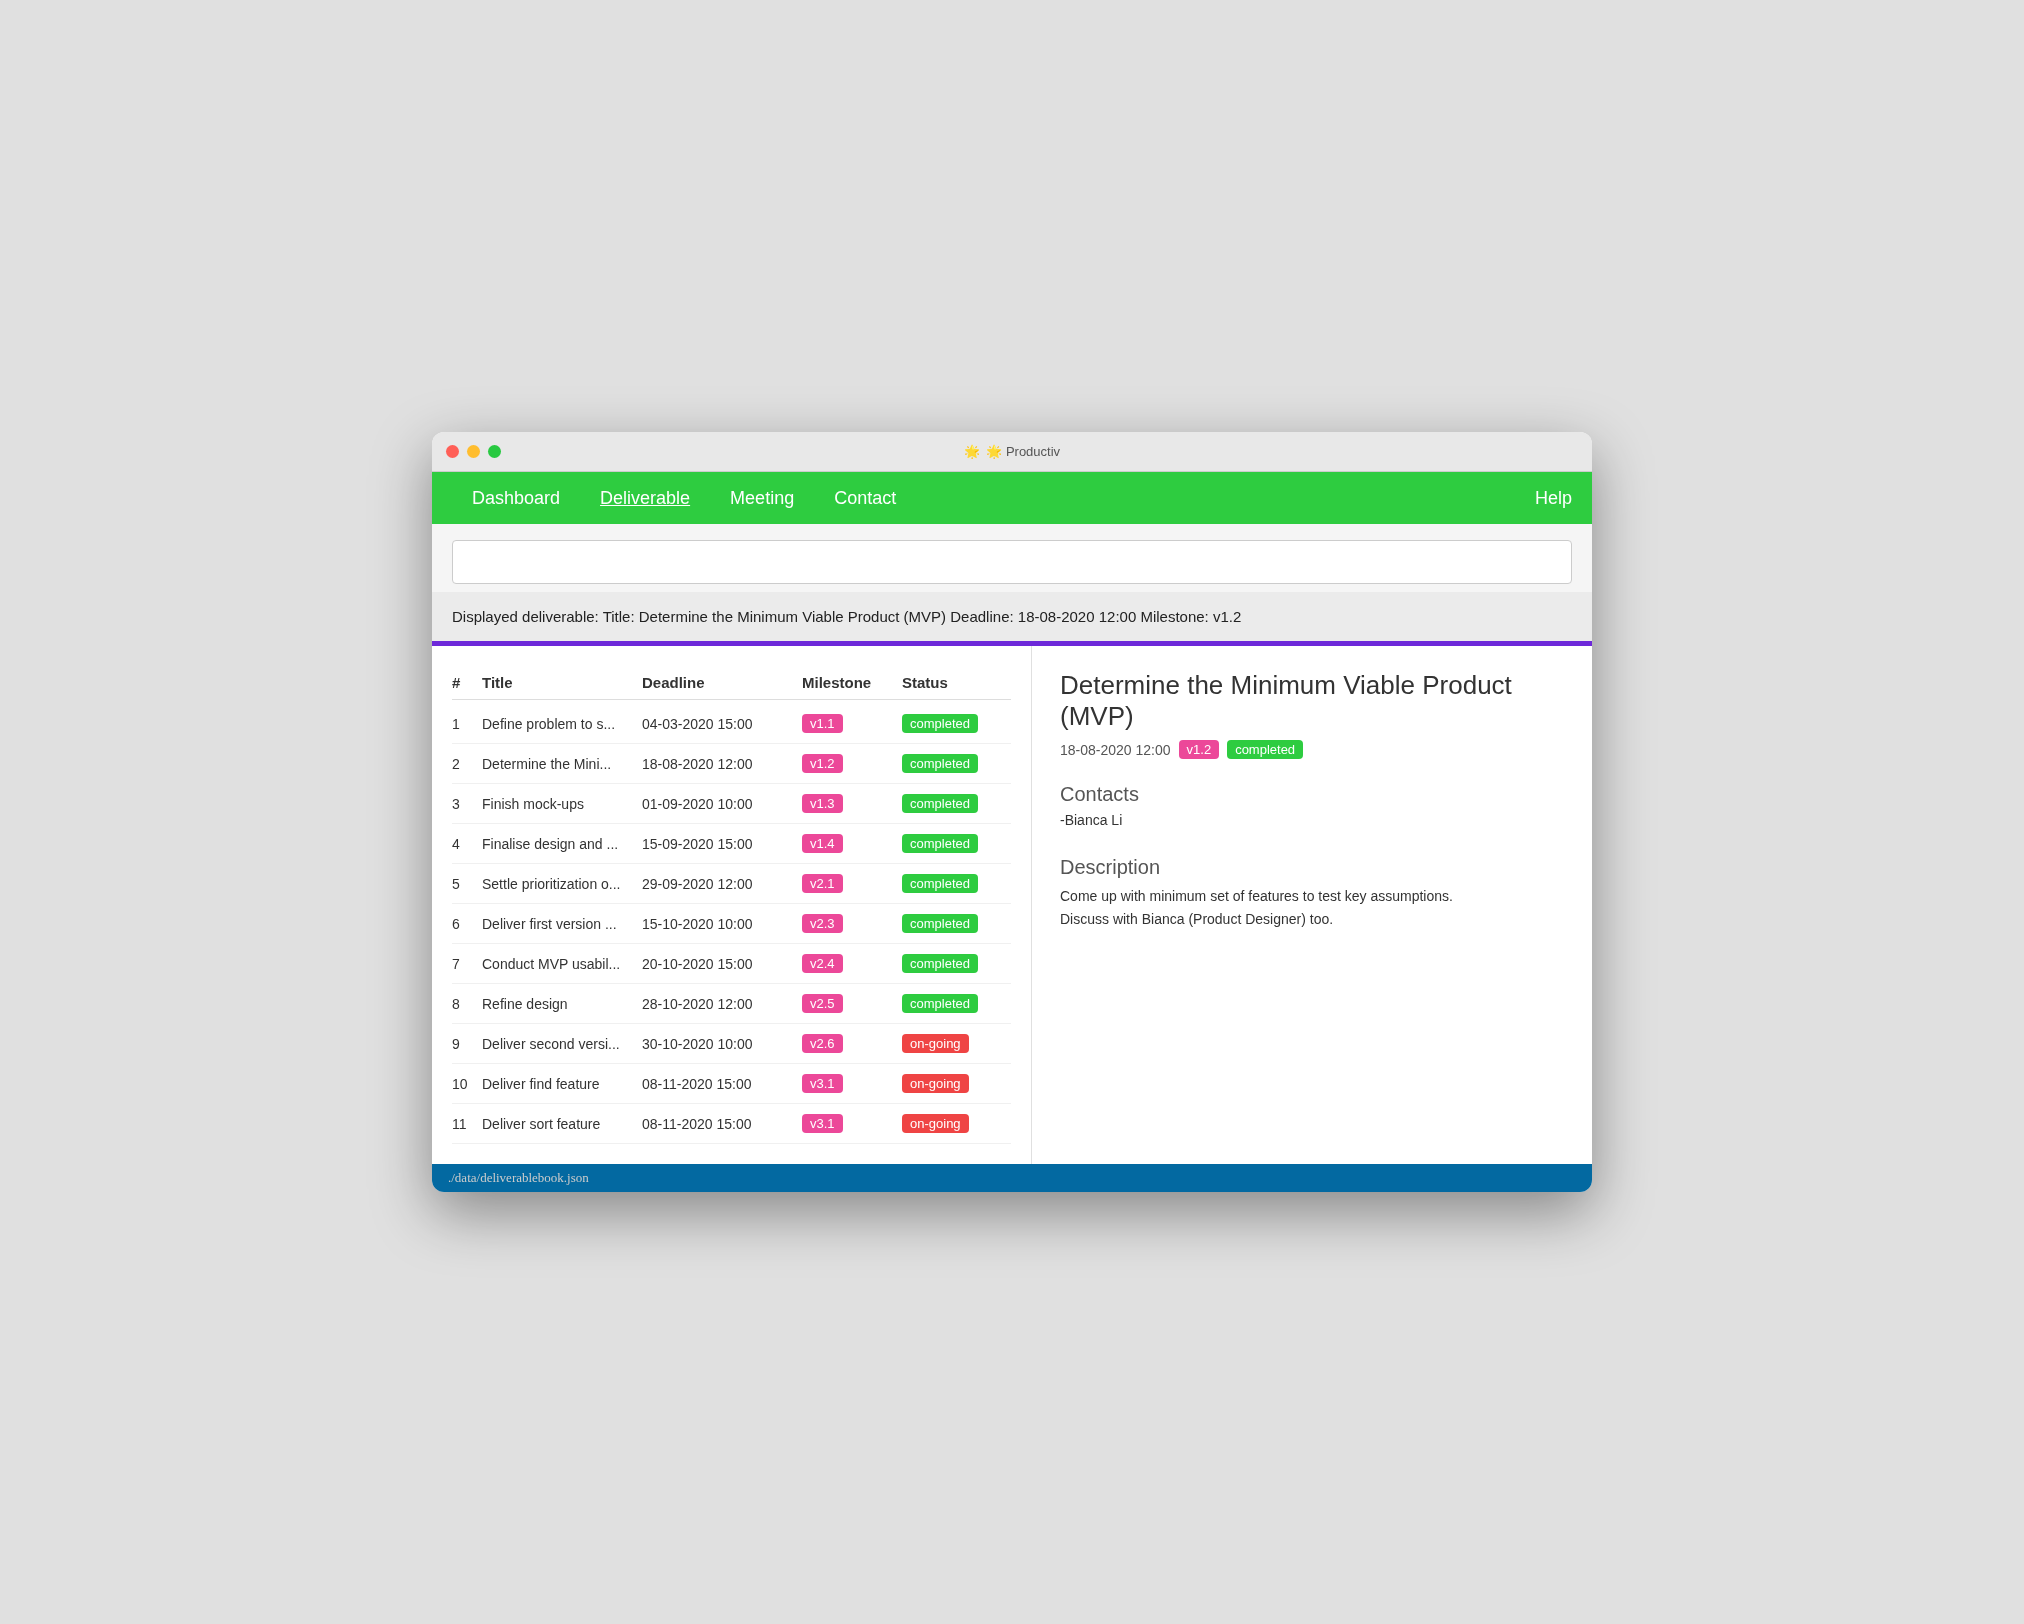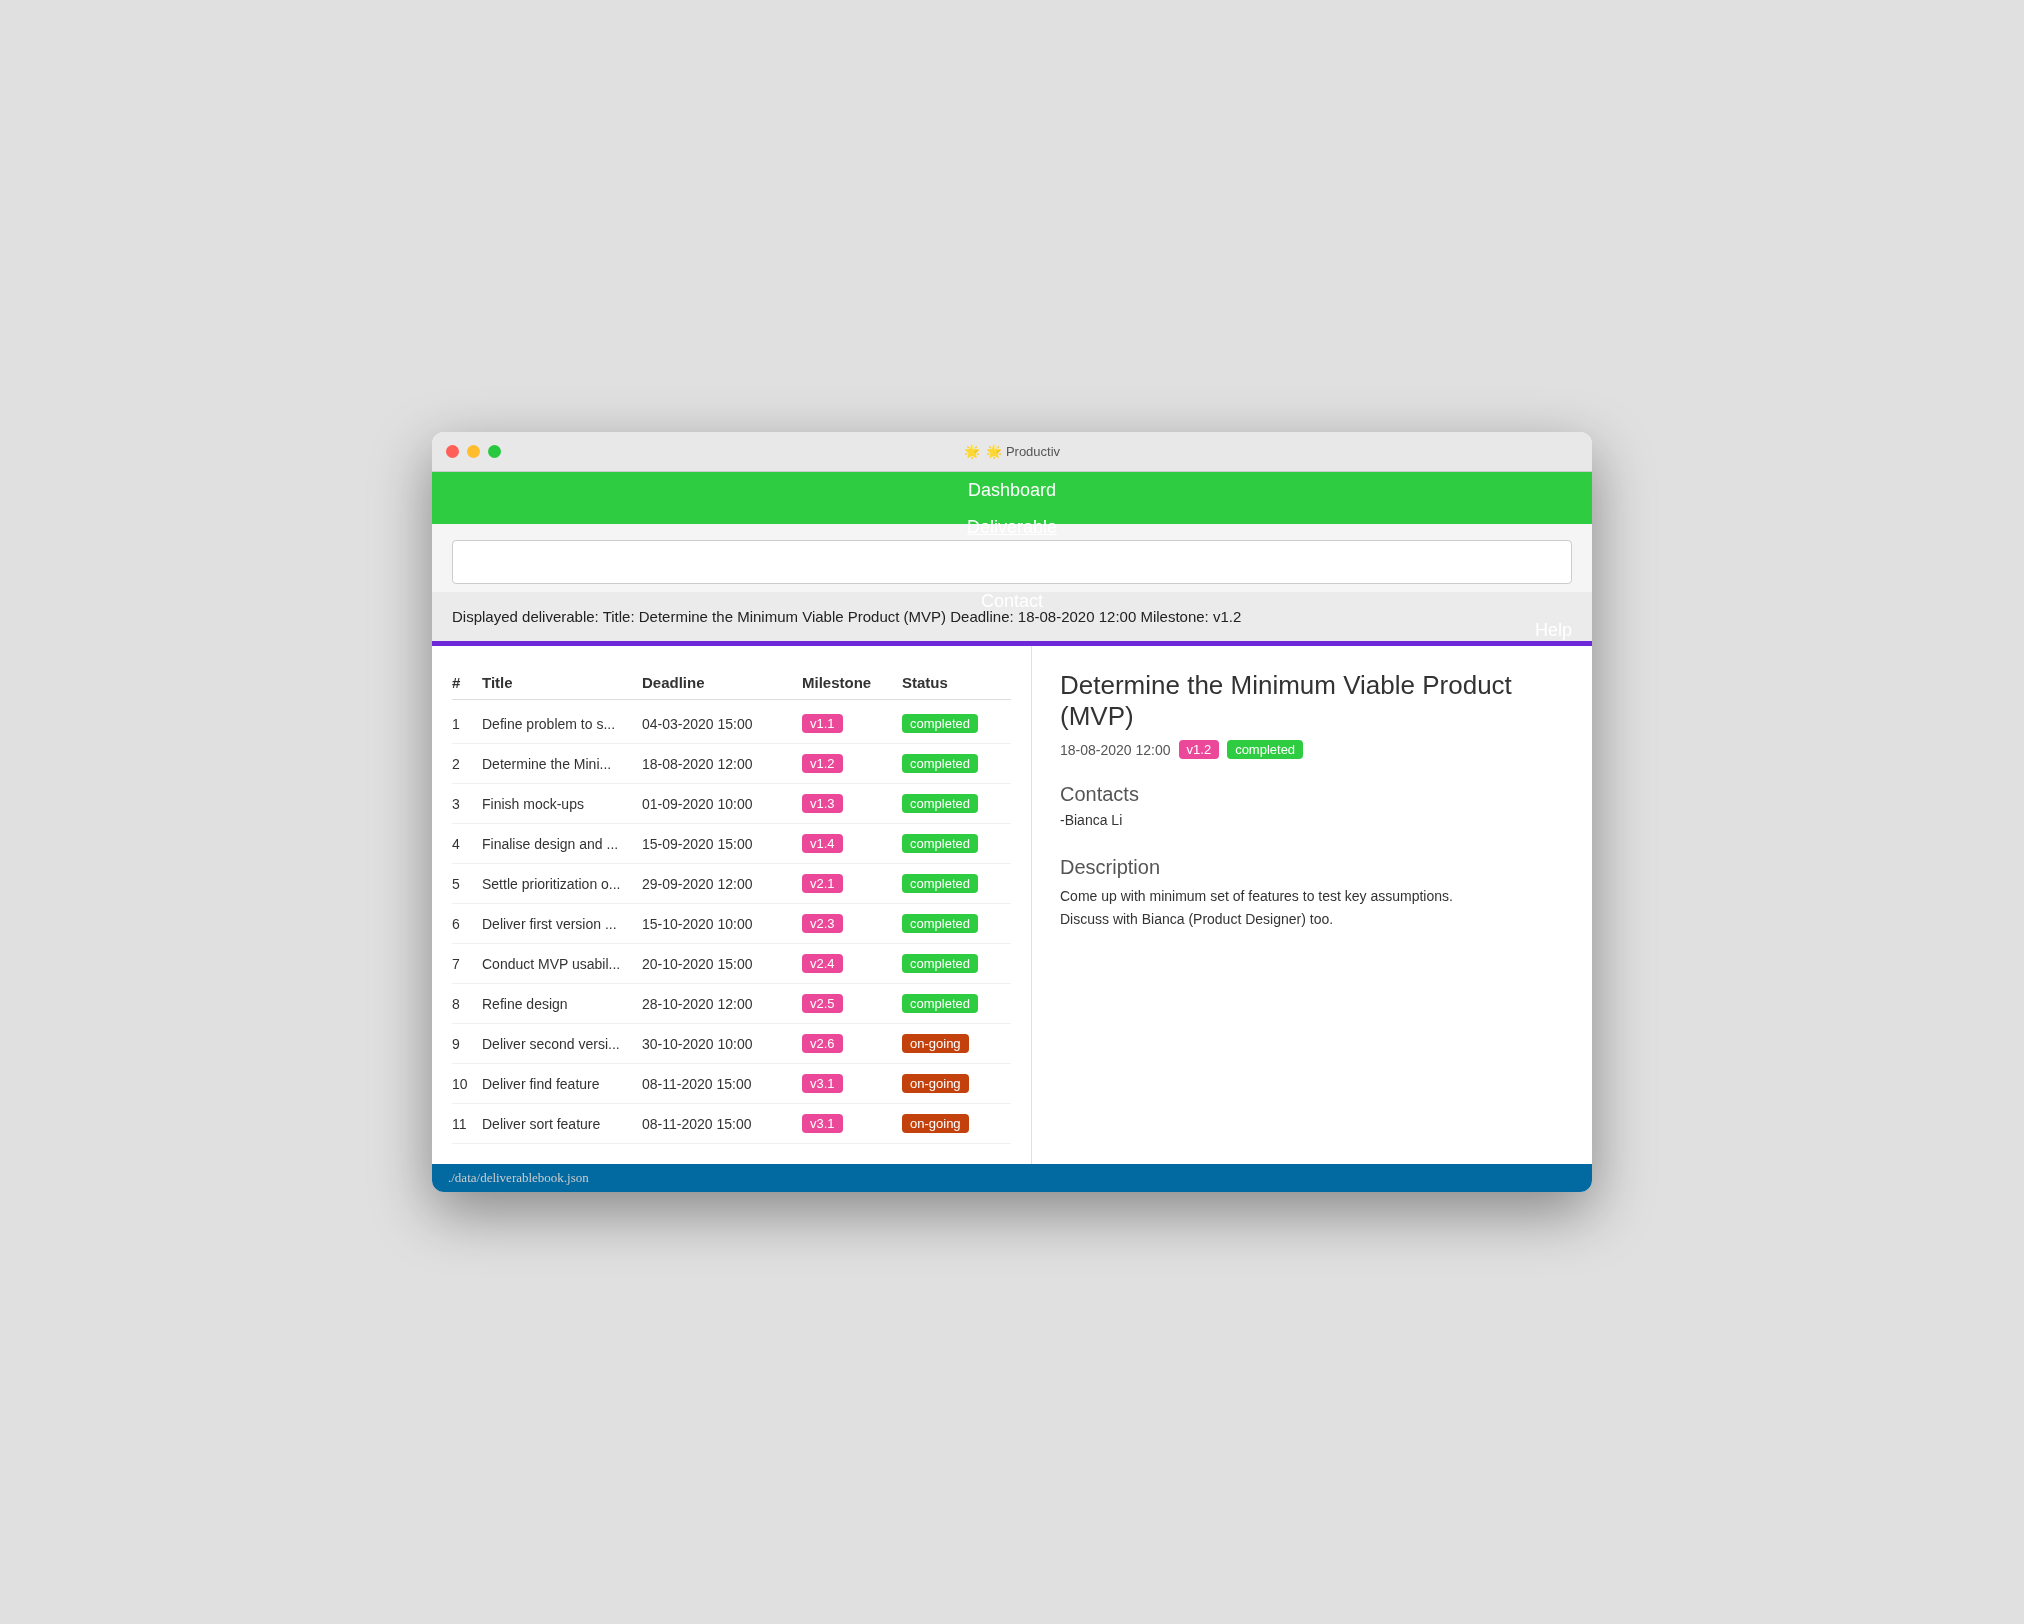--- a/index.html
+++ b/index.html
@@ -44,21 +44,20 @@
       display: flex;
       align-items: center;
       gap: 6px;
     }
     .navbar {
       background: #2ecc40;
       display: flex;
       align-items: center;
       padding: 0 20px;
       height: 52px;
-      flex-direction: column;
     }
     .nav-item {
       color: white;
       font-size: 18px;
       font-weight: 500;
       padding: 8px 20px;
       cursor: pointer;
       text-decoration: none;
     }
     .nav-item.active {
@@ -133,21 +132,21 @@
     }
     .status-badge {
       display: inline-block;
       border-radius: 4px;
       padding: 2px 8px;
       font-size: 13px;
       font-weight: 500;
       color: white;
     }
     .status-completed { background: #2ecc40; }
-    .status-ongoing { background: #c2410c; }
+    .status-ongoing { background: #ef4444; }
     .detail-section {
       flex: 1;
       padding: 24px 28px;
     }
     .detail-title {
       font-size: 26px;
       font-weight: 400;
       color: #333;
       line-height: 1.2;
       margin-bottom: 8px;

